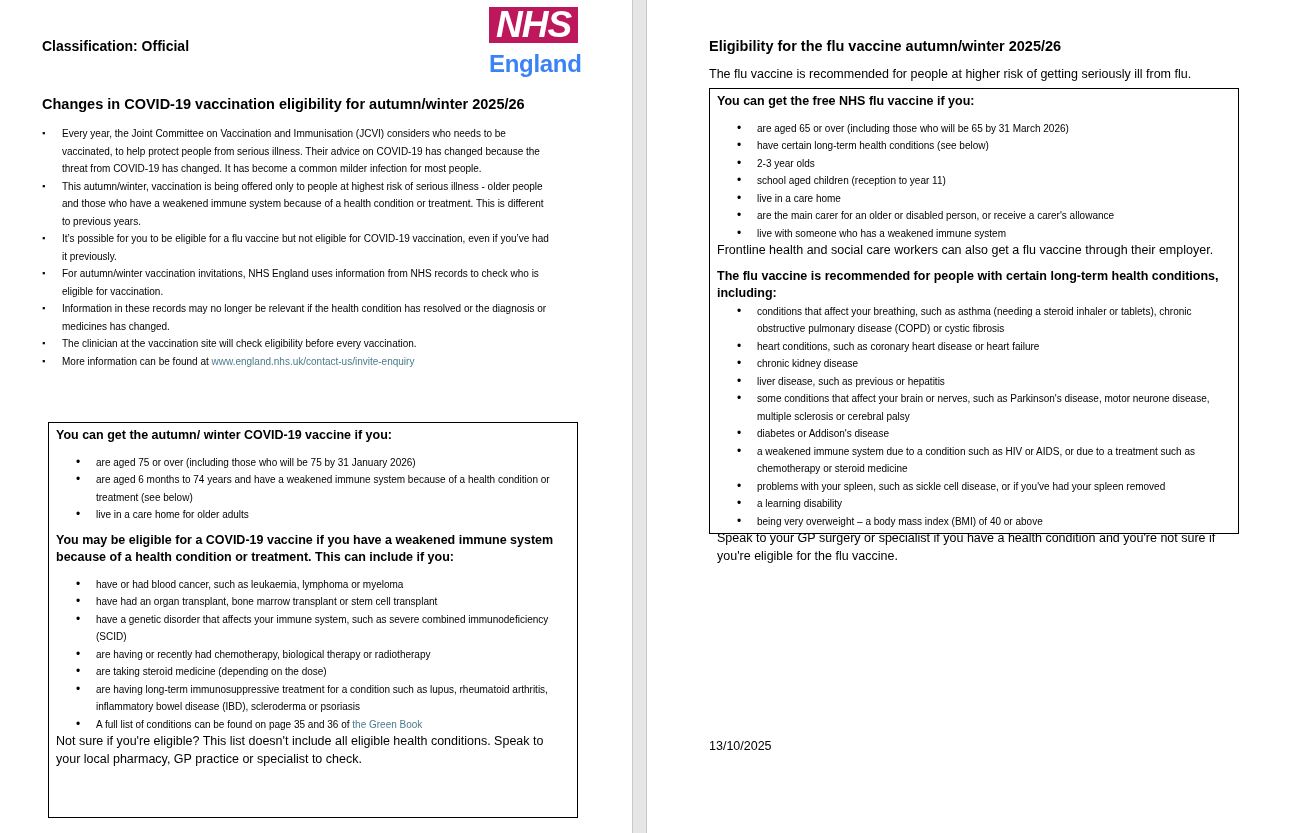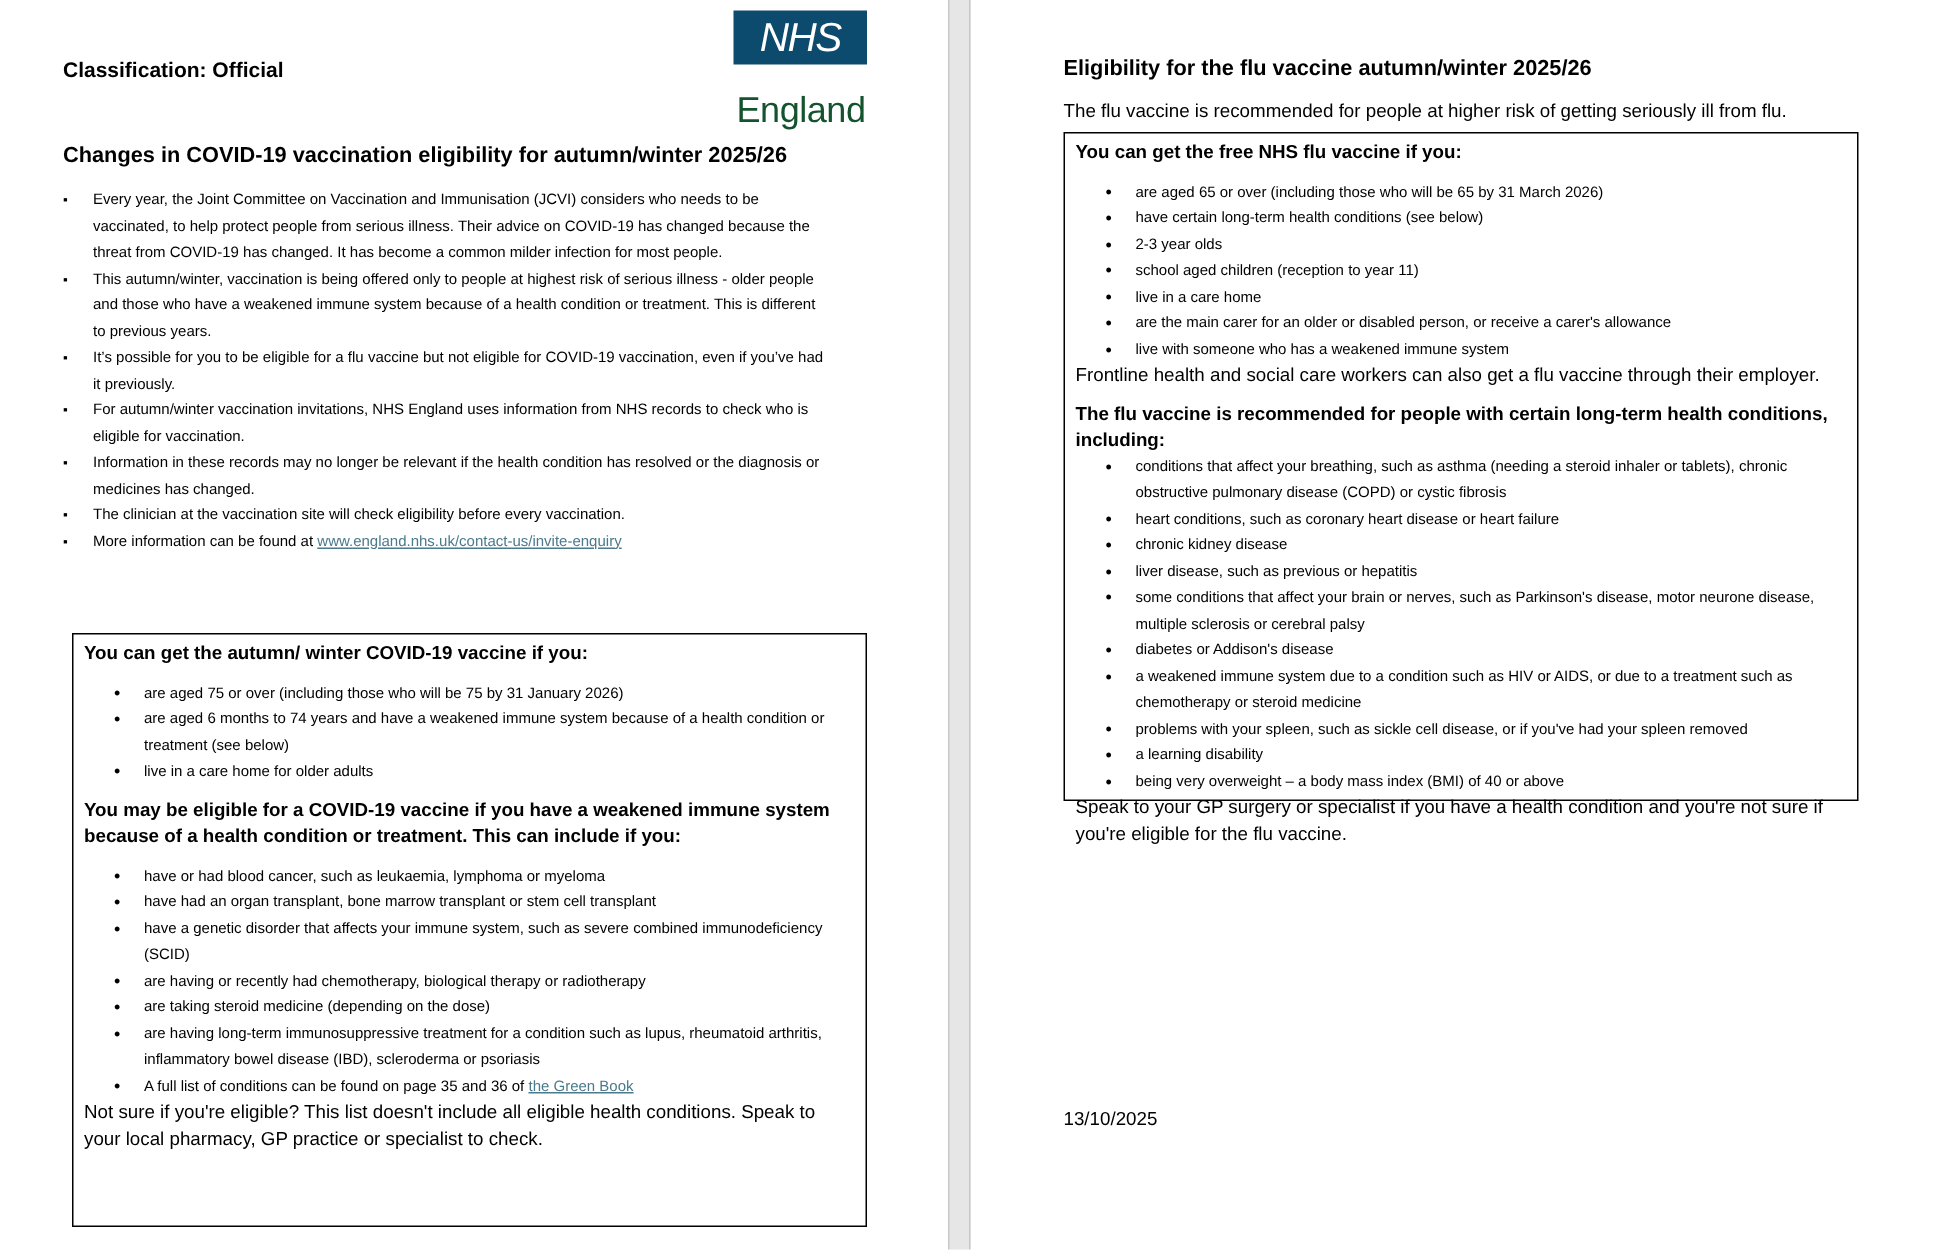--- a/index.html
+++ b/index.html
@@ -8,36 +8,36 @@
     font-family:"Liberation Sans", sans-serif; color:#000; position:relative;
   }
   .page { position:absolute; top:0; height:833px; background:#fff; }
   .page-left { left:0; width:632px; }
   .page-right { left:648px; width:642px; }
   .gutter { position:absolute; left:632px; top:0; width:15px; height:833px; background:#e6e6e6; border-left:1px solid #c8c8c8; border-right:1px solid #c8c8c8; box-sizing:border-box; }
 
   .abs { position:absolute; }
   .classification { left:42px; top:38px; font-size:14px; font-weight:bold; }
   .logo { left:489px; top:7px; width:90px; }
-  .logo-box { width:89px; height:36px; background:#0c4a6e; color:#fff; font-weight:normal; font-style:italic; font-size:27px; line-height:36px; text-align:center; letter-spacing:-1px; }
-  .logo-text { font-size:24px; font-weight:normal; color:#14532d; line-height:28px; margin-top:17px; text-align:center; letter-spacing:-0.3px; }
+  .logo-box { width:89px; height:36px; background:#be185d; color:#fff; font-weight:bold; font-style:italic; font-size:37px; line-height:36px; text-align:center; letter-spacing:-1px; }
+  .logo-text { font-size:24px; font-weight:bold; color:#3b82f6; line-height:28px; margin-top:7px; text-align:center; letter-spacing:-0.3px; }
   .h-left { left:42px; top:96px; font-size:14.5px; font-weight:bold; }
   .h-right { left:709px; top:38px; font-size:14.5px; font-weight:bold; }
   .intro-right { left:709px; top:67px; font-size:12.5px; }
 
   ul { margin:0; padding:0; list-style:none; }
   li { position:relative; font-size:10px; line-height:17.5px; }
   .square-list li { padding-left:20px; }
   .square-list li::before { content:"\25AA"; position:absolute; left:0; top:0; font-size:9px; }
   .dot-list li { padding-left:40px; }
   .dot-list li::before { content:"\2022"; position:absolute; left:20px; top:0; font-size:12px; }
 
   .main-list { left:42px; top:125px; width:510px; }
 
-  a.link { color:#4a7a8c; text-decoration:underline; }
+  a.link { color:#4a7a8c; }
 
   .box { border:1px solid #000; box-sizing:border-box; padding:4px 7px; }
   .box-left { left:48px; top:422px; width:530px; height:396px; }
   .box-right { left:709px; top:88px; width:530px; height:446px; }
   .box-title { font-size:12.5px; font-weight:bold; line-height:17.5px; }
   .box p { margin:0; font-size:12.5px; line-height:17.5px; }
   .gap8 { margin-top:8px; }
   .gap9 { margin-top:9px; }
   .date { left:709px; top:739px; font-size:12.5px; }
 </style>

